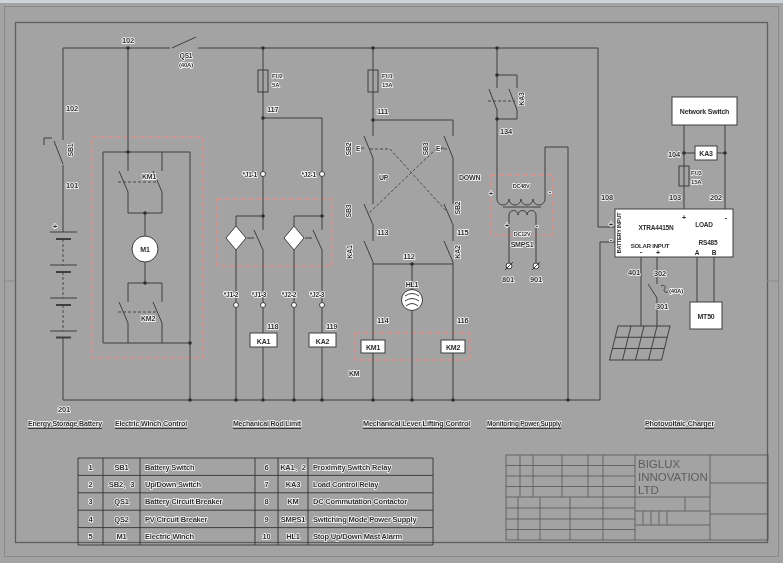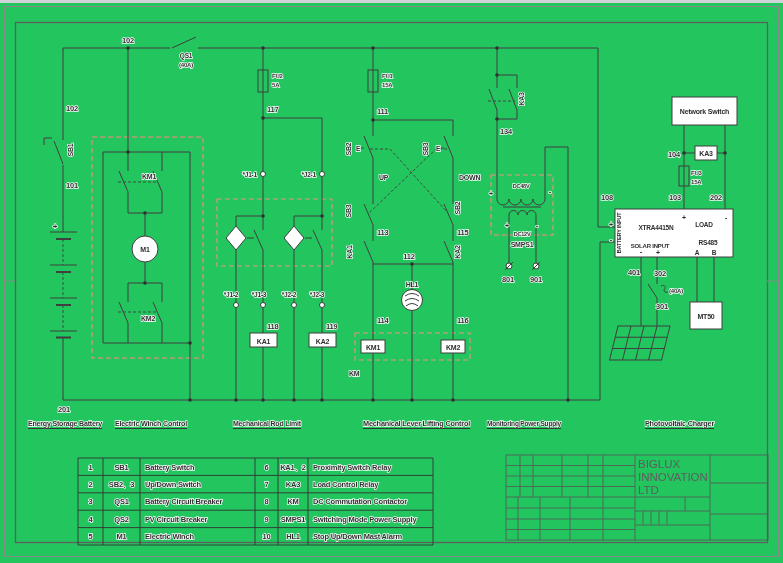--- a/index.html
+++ b/index.html
@@ -1,16 +1,16 @@
 <!DOCTYPE html>
 <html><head>
 <meta charset="utf-8">
 <style>
   html,body{margin:0;padding:0;background:#fff;}
-  .page{position:relative;width:783px;height:563px;background:#22c55e;overflow:hidden;}
+  .page{position:relative;width:783px;height:563px;background:#a3a3a3;overflow:hidden;}
   svg{position:absolute;left:0;top:0;}
   svg text{font-family:"Liberation Sans","DejaVu Sans",sans-serif;font-weight:bold;fill:#2e2e2e;
            stroke:#ffffff;stroke-width:1.4px;paint-order:stroke;letter-spacing:-0.2px;}
   .f55{font-size:5.5px}.f6{font-size:6px}.f65{font-size:6.5px}.f7{font-size:7px}
   .f75{font-size:7.5px}.f8{font-size:8px}
   .tb{font-size:11.5px;font-weight:normal;fill:#5d5d5d;stroke-width:0;letter-spacing:0;}
   .sec{font-size:7.5px}
   .w{stroke:#3f3f3f;stroke-width:1;fill:none;}
   .w2{stroke:#3f3f3f;stroke-width:2.2;fill:none;}
   .dash{stroke:#3f3f3f;stroke-width:0.9;fill:none;stroke-dasharray:3 2;}

